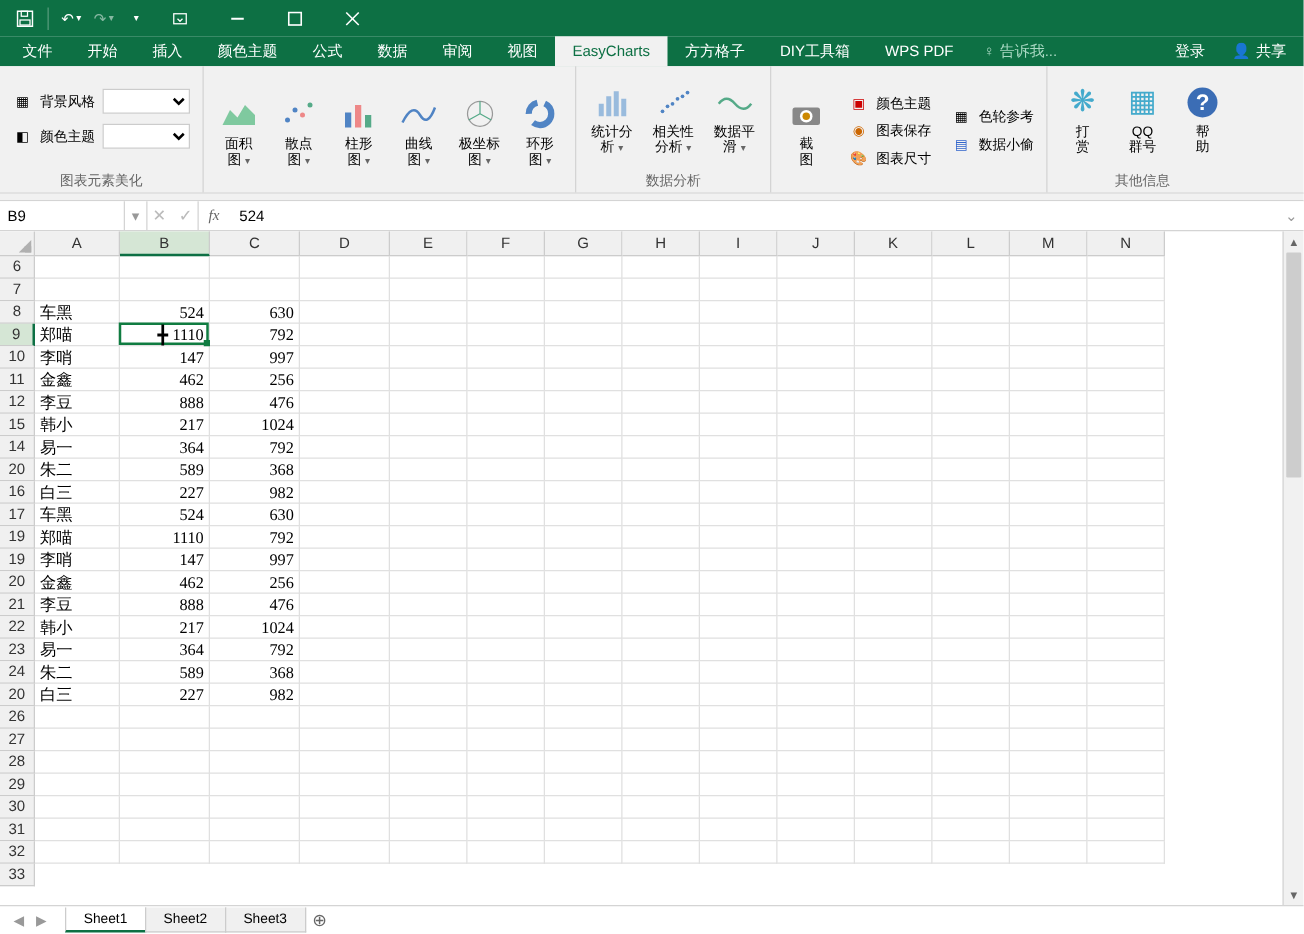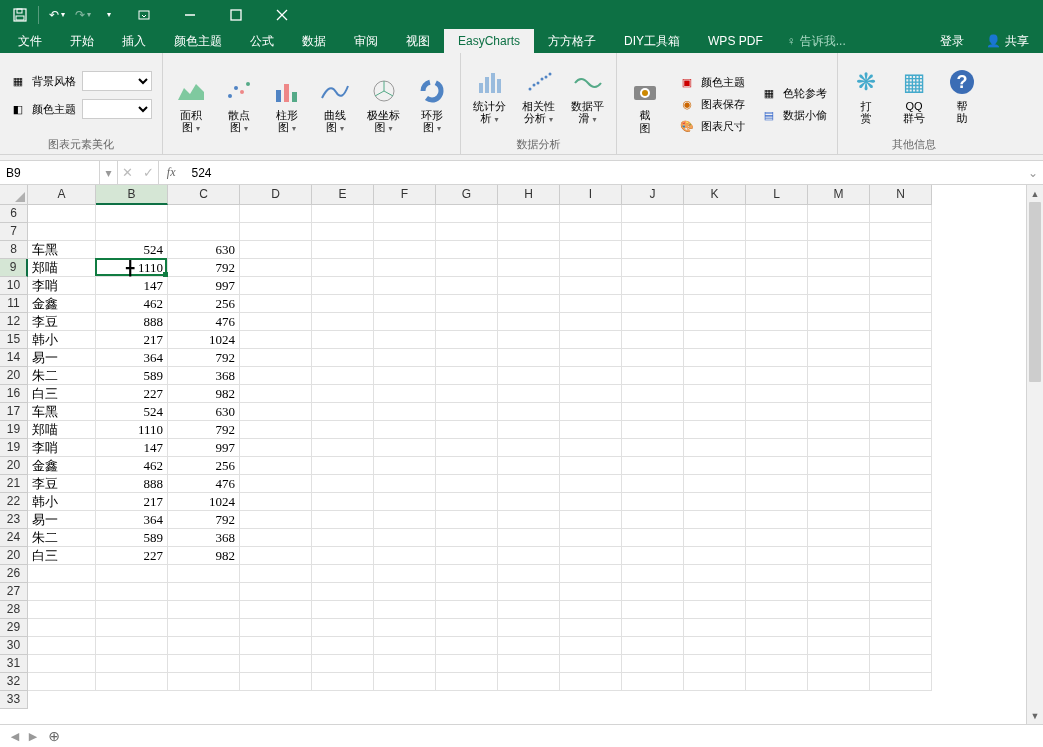--- a/index.html
+++ b/index.html
@@ -850,15 +850,20 @@
     <div class="sb-track">
         <div class="sb-thumb-v"></div>
       </div>
     <div class="sb-btn">▼</div>
   </div>
 </div>
 
 <div class="sheet-bar">
   <div class="sheet-nav-btn">◀</div>
   <div class="sheet-nav-btn">▶</div>
+  <div class="sheet-tabs">
+    <div class="sheet-tab active">Sheet1</div>
+    <div class="sheet-tab">Sheet2</div>
+    <div class="sheet-tab">Sheet3</div>
+  </div>
   <div class="sheet-add">⊕</div>
   <div class="spacer"></div>
 </div>
 
 </body></html>

